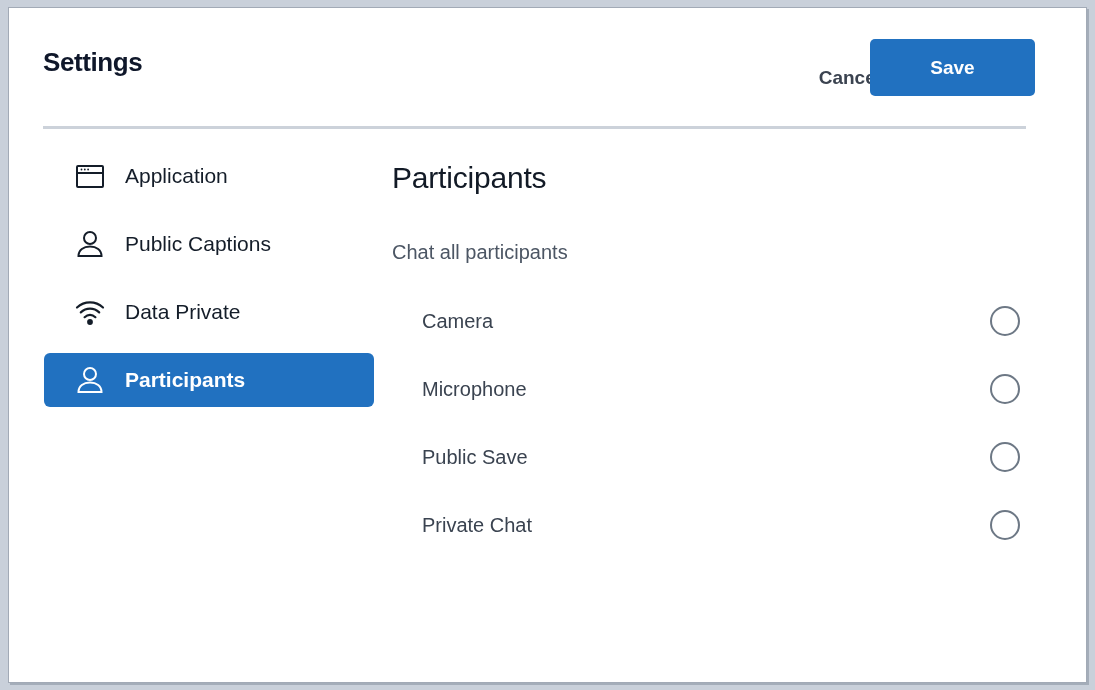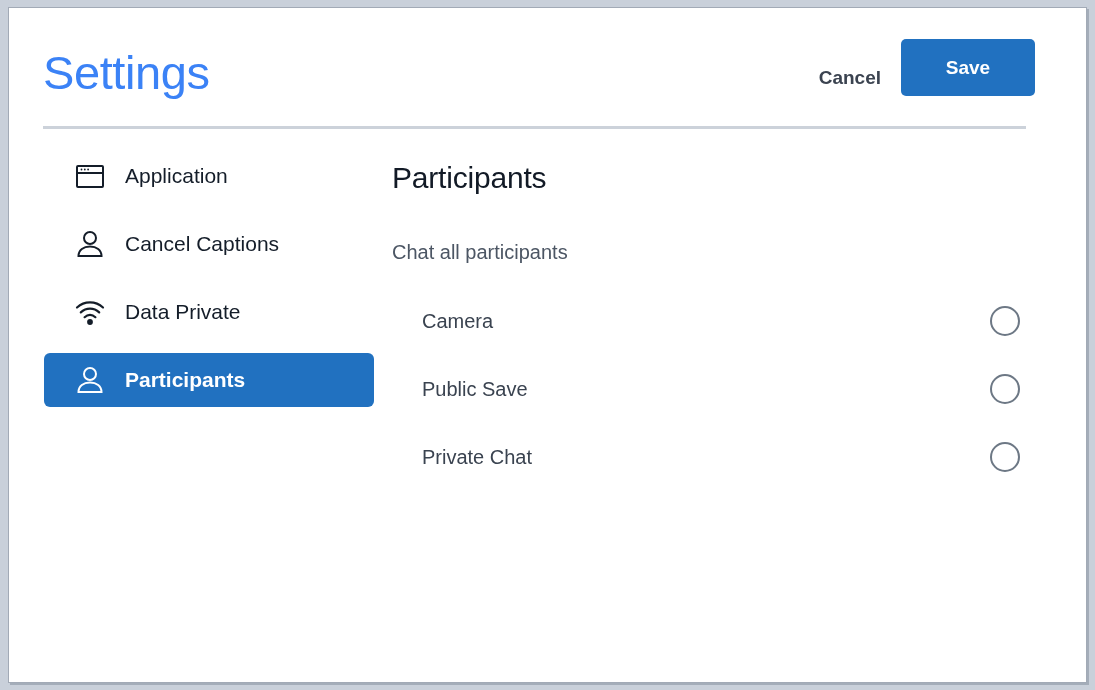--- a/index.html
+++ b/index.html
@@ -30,23 +30,23 @@
   
   .header {
     position: relative;
     height: 120px;
   }
 
   .page-title {
     position: absolute;
     left: 34px;
     top: 41px;
-    font-size: 47px;
-    font-weight: 400;
-    color: #3b82f6;
+    font-size: 26px;
+    font-weight: 700;
+    color: #0f172a;
     letter-spacing: -0.4px;
     line-height: 1;
   }
 
   .cancel-button {
     position: absolute;
     right: 199px;
     top: 55px;
     font-size: 19px;
     font-weight: 700;
@@ -55,21 +55,21 @@
     border: none;
     cursor: pointer;
     font-family: inherit;
     padding: 4px 6px;
   }
 
   .save-button {
     position: absolute;
     right: 51px;
     top: 31px;
-    width: 134px;
+    width: 165px;
     height: 57px;
     background: #2171c0;
     border: none;
     border-radius: 5px;
     color: #ffffff;
     font-size: 19px;
     font-weight: 700;
     cursor: pointer;
     font-family: inherit;
   }
@@ -230,21 +230,21 @@
           </span>
           <span class="sidebar-label">Application</span>
         </div>
         <div class="sidebar-item">
           <span class="sidebar-icon">
             <svg viewBox="0 0 32 32" fill="none" stroke="currentColor" stroke-width="2">
               <circle cx="16" cy="10" r="6"></circle>
               <path d="M4.5 28c0-6.2 5.1-9.5 11.5-9.5S27.5 21.8 27.5 28z"></path>
             </svg>
           </span>
-          <span class="sidebar-label">Cancel Captions</span>
+          <span class="sidebar-label">Public Captions</span>
         </div>
         <div class="sidebar-item">
           <span class="sidebar-icon">
             <svg viewBox="0 0 32 32" fill="none" stroke="currentColor" stroke-width="2.2" stroke-linecap="round">
               <path d="M3 11.5C6.6 8.2 11.1 6.4 16 6.4s9.4 1.8 13 5.1"></path>
               <path d="M6.8 16.4c2.6-2.4 5.8-3.7 9.2-3.7s6.6 1.3 9.2 3.7"></path>
               <path d="M10.6 21.2c1.6-1.5 3.4-2.3 5.4-2.3s3.8 0.8 5.4 2.3"></path>
               <circle cx="16" cy="26" r="2.9" fill="currentColor" stroke="none"></circle>
             </svg>
           </span>
@@ -263,20 +263,24 @@
 
     <section class="main">
       <h2 class="section-title">Participants</h2>
       <div class="section-subtitle">Chat all participants</div>
       <div class="toggle-list" id="toggle-list">
           <div class="toggle-row">
             <span class="toggle-label">Camera</span>
             <span class="toggle-circle"></span>
           </div>
           <div class="toggle-row">
+            <span class="toggle-label">Microphone</span>
+            <span class="toggle-circle"></span>
+          </div>
+          <div class="toggle-row">
             <span class="toggle-label">Public Save</span>
             <span class="toggle-circle"></span>
           </div>
           <div class="toggle-row">
             <span class="toggle-label">Private Chat</span>
             <span class="toggle-circle"></span>
           </div>
         </div>
     </section>
 

